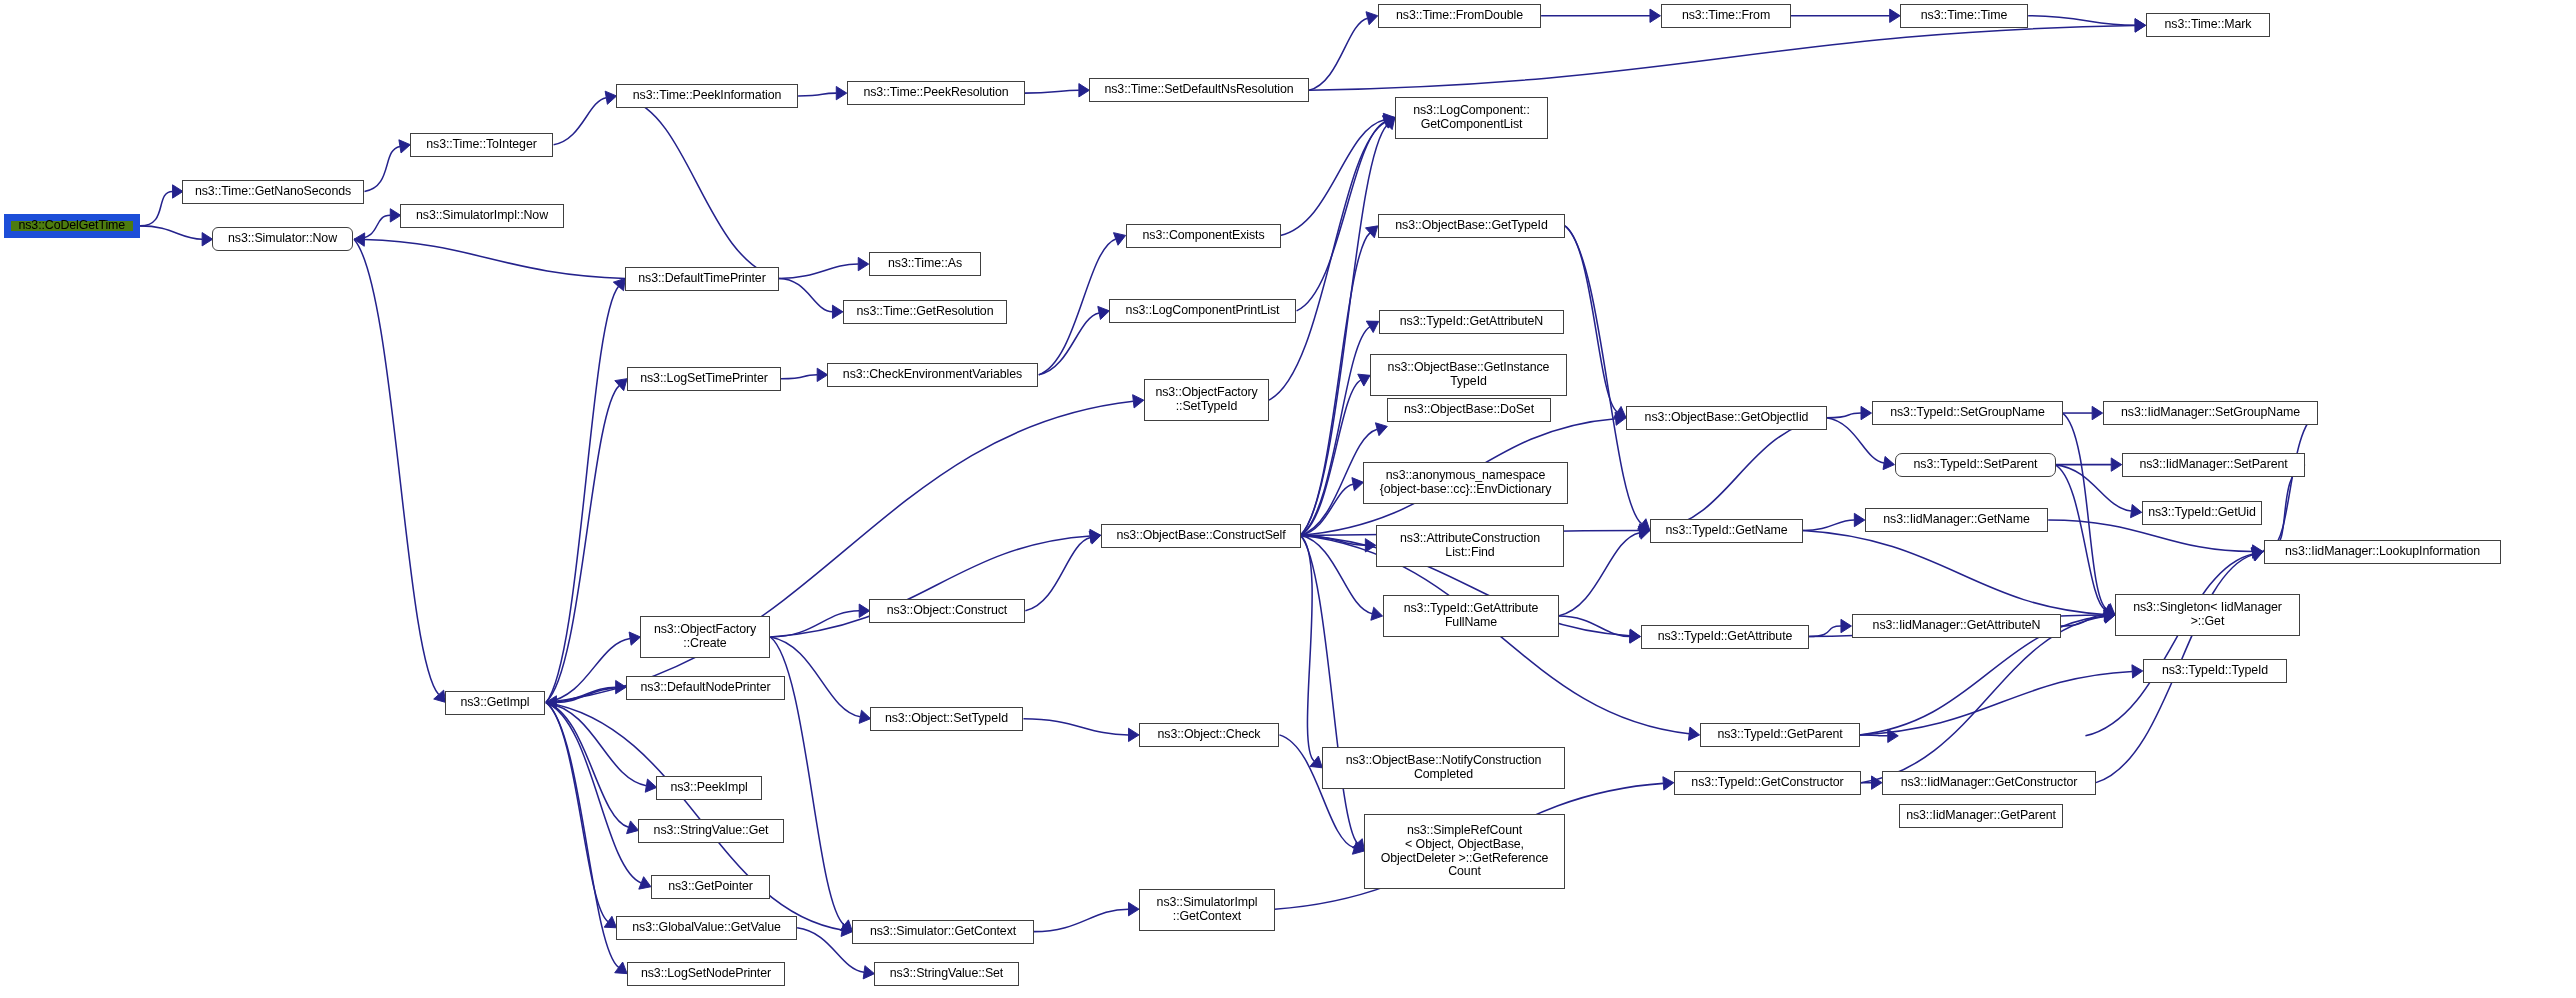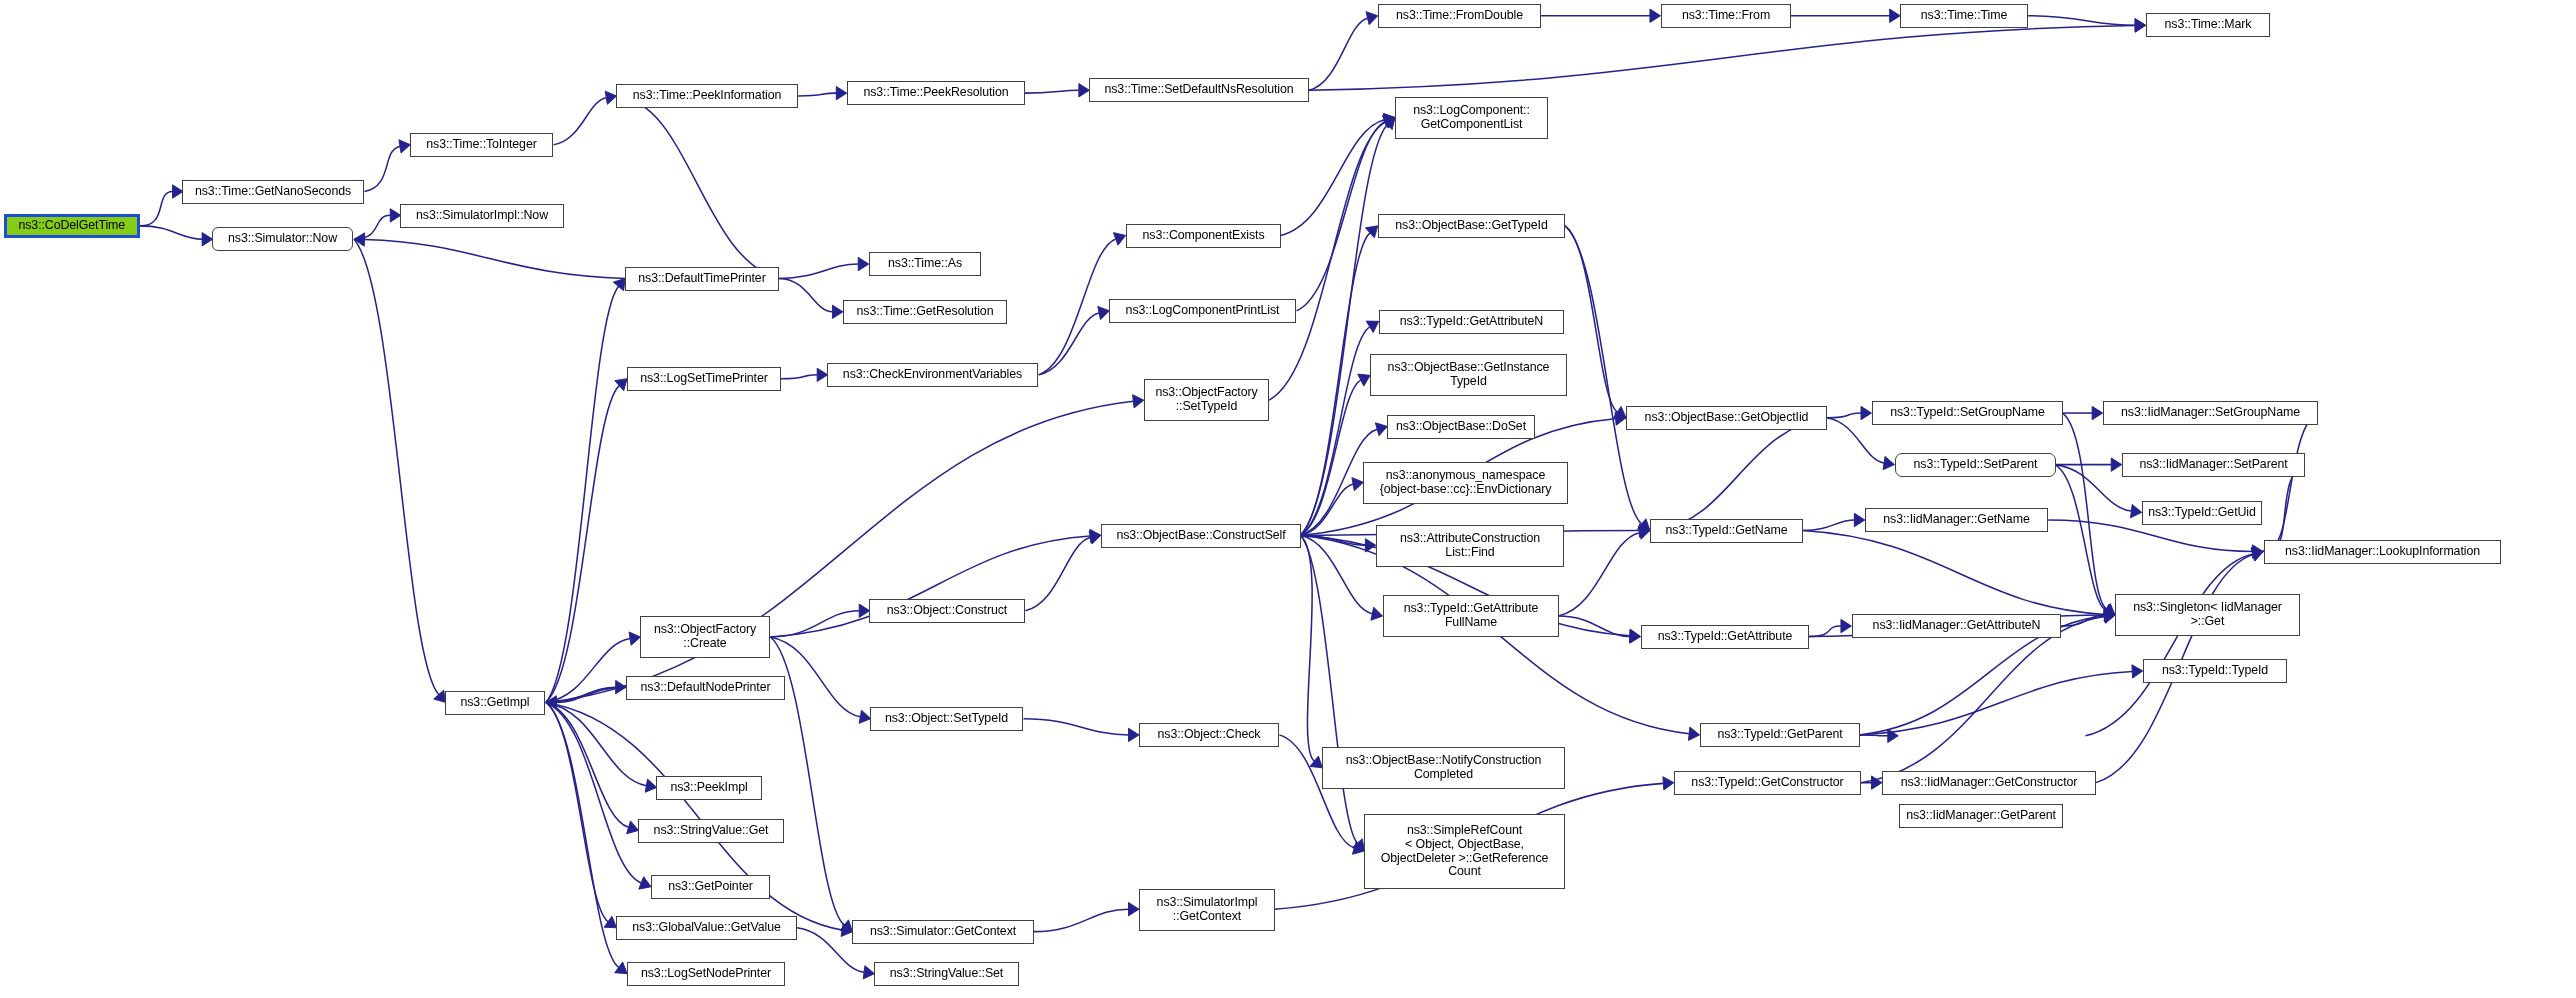--- a/index.html
+++ b/index.html
@@ -2,21 +2,21 @@
 <html><head>
 <meta charset="utf-8">
 <style>
   html,body{margin:0;padding:0;background:#ffffff;}
   #canvas{position:relative;width:2576px;height:998px;background:#ffffff;
           font-family:"Liberation Sans","DejaVu Sans",sans-serif;overflow:hidden;}
   .node{position:absolute;box-sizing:border-box;border:1px solid #404040;
         background:#ffffff;color:#000000;display:flex;align-items:center;
         justify-content:center;text-align:center;line-height:1.12;
         font-size:12.4px;letter-spacing:-0.1px;white-space:pre-line;padding:0 2.9px;}
-  .node.root{background:#84cc16;border:3px solid #1d4ed8;}
+  .node.root{background:#4d7c0f;border:7px solid #1d4ed8;}
   svg#edges{position:absolute;left:0;top:0;width:2576px;height:998px;
             pointer-events:none;overflow:visible;}
   svg#edges path{fill:none;stroke:#24228c;stroke-width:1.6px;}
   svg#edges polygon{fill:#24228c;stroke:#24228c;}
 </style>
 </head>
 <body>
 
 <div id="canvas">
   <svg id="edges" viewBox="0 0 2696 1045" width="2576" height="998">
@@ -214,21 +214,21 @@
       <div class="node" style="left: 1378px; top: 3.8px; width: 163px; height: 24px;">ns3::Time::FromDouble</div>
       <div class="node" style="left: 1661px; top: 3.8px; width: 130px; height: 24px;">ns3::Time::From</div>
       <div class="node" style="left: 1900px; top: 3.8px; width: 128px; height: 24px;">ns3::Time::Time</div>
       <div class="node" style="left: 2146px; top: 13.4px; width: 124px; height: 24px;">ns3::Time::Mark</div>
       <div class="node" style="left: 1395px; top: 97px; width: 153px; height: 42px;">ns3::LogComponent::
 GetComponentList</div>
       <div class="node" style="left: 1378px; top: 214px; width: 187px; height: 24px;">ns3::ObjectBase::GetTypeId</div>
       <div class="node" style="left: 1379px; top: 310px; width: 185px; height: 24px;">ns3::TypeId::GetAttributeN</div>
       <div class="node" style="left: 1370px; top: 354px; width: 197px; height: 42px;">ns3::ObjectBase::GetInstance
 TypeId</div>
-      <div class="node" style="left: 1387px; top: 415px; width: 148px; height: 24px;">ns3::ObjectBase::DoSet</div>
+      <div class="node" style="left: 1387px; top: 398px; width: 164px; height: 24px;">ns3::ObjectBase::DoSet</div>
       <div class="node" style="left: 1363px; top: 462px; width: 205px; height: 42px;">ns3::anonymous_namespace
 {object-base::cc}::EnvDictionary</div>
       <div class="node" style="left: 1376px; top: 525px; width: 188px; height: 42px;">ns3::AttributeConstruction
 List::Find</div>
       <div class="node" style="left: 1383px; top: 595px; width: 176px; height: 42px;">ns3::TypeId::GetAttribute
 FullName</div>
       <div class="node" style="left: 1322px; top: 747px; width: 243px; height: 42px;">ns3::ObjectBase::NotifyConstruction
 Completed</div>
       <div class="node" style="left: 1364px; top: 814px; width: 201px; height: 75px;">ns3::SimpleRefCount
 &lt; Object, ObjectBase,

